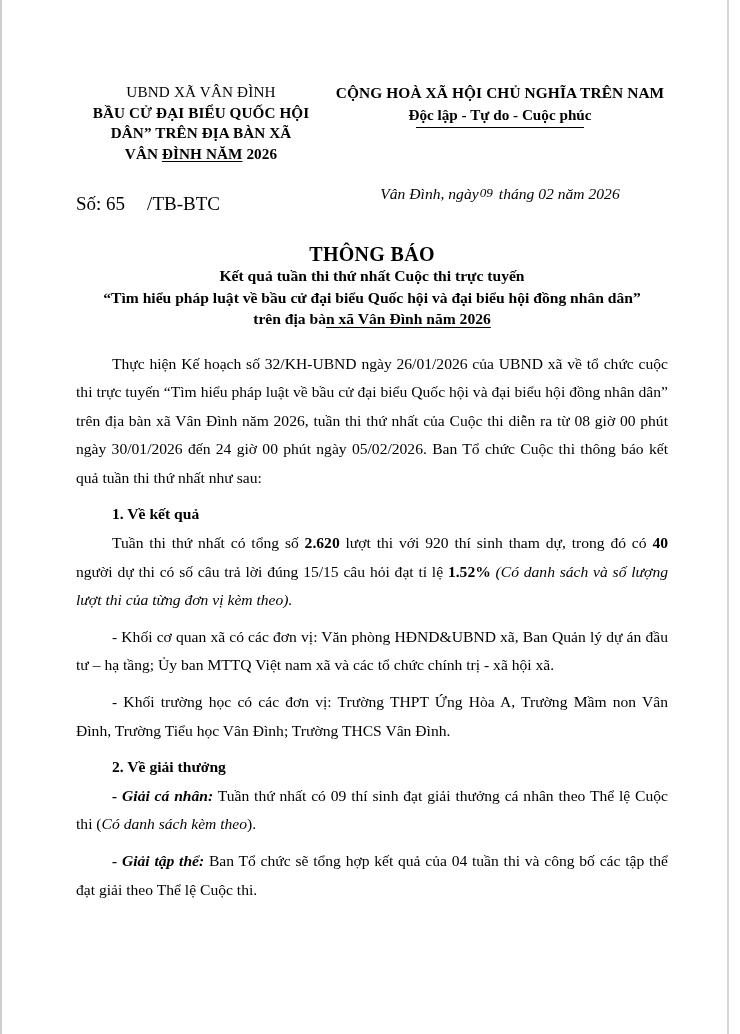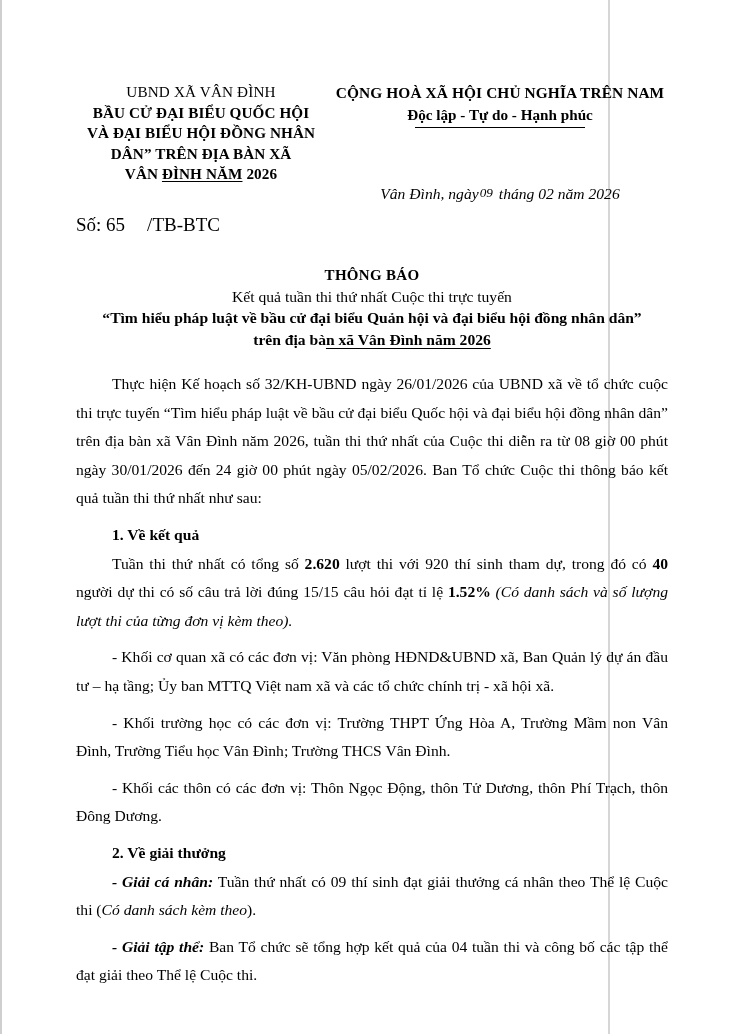--- a/index.html
+++ b/index.html
@@ -13,21 +13,21 @@
     height: 1034px;
     font-family: "Liberation Serif", "DejaVu Serif", serif;
     color: #000000;
     overflow: hidden;
     position: relative;
   }
   .page {
     position: absolute;
     left: 0;
     top: 0;
-    width: 610px;
+    width: 729px;
     height: 1034px;
     background: #ffffff;
     border-left: 2px solid #cfcfcf;
     border-right: 2px solid #d6d6d6;
     box-sizing: border-box;
   }
   .inner {
     position: absolute;
     left: 74px;
     top: 0;
@@ -121,26 +121,26 @@
     width: 4px;
   }
 
   
   .title-block {
     text-align: center;
     margin-top: 28px;
   }
   .t-main {
     font-weight: bold;
-    font-size: 15px;
+    font-size: 20px;
     line-height: 22px;
     letter-spacing: 0.3px;
   }
   .t-sub {
-    font-weight: normal;
+    font-weight: bold;
     font-size: 15.6px;
     line-height: 21.5px;
   }
   .t-quote {
     font-weight: bold;
     font-size: 15.6px;
     line-height: 21.5px;
     white-space: nowrap;
   }
   .t-last {
@@ -187,61 +187,59 @@
 
 <div class="page">
   <div class="inner">
 
     <div class="header">
 
       <div class="header-left">
         <div class="org-line-1">UBND XÃ VÂN ĐÌNH</div>
         <div class="org-bold">
           <div>BẦU CỬ ĐẠI BIỂU QUỐC HỘI</div>
-          <div>VÀ ĐẠI BIỂU HỘI ĐỒNG NHÂN</div>
           <div>DÂN” TRÊN ĐỊA BÀN XÃ</div>
           <div><span>VÂN </span><span class="u">ĐÌNH NĂM</span><span> 2026</span></div>
         </div>
         <div class="doc-number"><span>Số:</span>
           <span>65</span><span class="gap"></span><span>/TB-BTC</span></div>
       </div>
 
       <div class="header-right">
         <div class="nation">CỘNG HOÀ XÃ HỘI CHỦ NGHĨA TRÊN NAM</div>
         <div class="motto-wrap">
-          <span class="motto">Độc lập - Tự do - Hạnh phúc</span>
+          <span class="motto">Độc lập - Tự do - Cuộc phúc</span>
         </div>
         <div class="date-line"><span>Vân Đình, ngày</span><span class="daynum">09</span><span class="sp"></span><span>tháng</span>
           <span>02</span>
           <span>năm</span>
           <span>2026</span></div>
       </div>
     </div>
 
     <div class="title-block">
       <div class="t-main">THÔNG BÁO</div>
       <div class="t-sub">Kết quả tuần thi thứ nhất Cuộc thi trực tuyến</div>
-      <div class="t-quote">“Tìm hiểu pháp luật về bầu cử đại biểu Quản hội và đại biểu hội đồng nhân dân”</div>
+      <div class="t-quote">“Tìm hiểu pháp luật về bầu cử đại biểu Quốc hội và đại biểu hội đồng nhân dân”</div>
       <div class="t-last"><span>trên địa bà</span><span class="u">n xã Vân Đình năm 2026</span></div>
     </div>
 
     <div class="body-text">
 
       <p class="p">Thực hiện Kế hoạch số 32/KH-UBND ngày 26/01/2026 của UBND xã về tổ chức cuộc thi trực tuyến “Tìm hiểu pháp luật về bầu cử đại biểu Quốc hội và đại biểu hội đồng nhân dân” trên địa bàn xã Vân Đình năm 2026, tuần thi thứ nhất của Cuộc thi diễn ra từ 08 giờ 00 phút ngày 30/01/2026 đến 24 giờ 00 phút ngày 05/02/2026. Ban Tổ chức Cuộc thi thông báo kết quả tuần thi thứ nhất như sau:</p>
 
       <p class="sec">1. Về kết quả</p>
 
       <p class="p"><span>Tuần thi thứ nhất có tổng số </span><b class="n">2.620</b><span> lượt thi với 920 thí sinh tham dự, trong đó có </span><b class="n">40</b><span> người dự thi có số câu trả lời đúng 15/15 câu hỏi đạt tỉ lệ </span><b class="n">1.52%</b><i class="em"> (Có danh sách và số lượng lượt thi của từng đơn vị kèm theo).</i></p>
 
 
       <p class="p">- Khối cơ quan xã có các đơn vị: Văn phòng HĐND&amp;UBND xã, Ban Quản lý dự án đầu tư – hạ tầng; Ủy ban MTTQ Việt nam xã và các tổ chức chính trị - xã hội xã.</p>
 
       <p class="p">- Khối trường học có các đơn vị: Trường THPT Ứng Hòa A, Trường Mầm non Vân Đình, Trường Tiểu học Vân Đình; Trường THCS Vân Đình.</p>
 
-      <p class="p">- Khối các thôn có các đơn vị: Thôn Ngọc Động, thôn Tử Dương, thôn Phí Trạch, thôn Đông Dương.</p>
 
       <p class="sec">2. Về giải thưởng</p>
 
       <p class="p"><span class="bi">- Giải cá nhân:</span><span> Tuần thứ nhất có 09 thí sinh đạt giải thưởng cá nhân theo Thể lệ Cuộc thi (</span><i class="em">Có danh sách kèm theo</i><span>).</span></p>
 
       <p class="p"><span class="bi">- Giải tập thể:</span><span> Ban Tổ chức sẽ tổng hợp kết quả của 04 tuần thi và công bố các tập thể đạt giải theo Thể lệ Cuộc thi.</span></p>
 
     </div>
   </div>
 </div>

